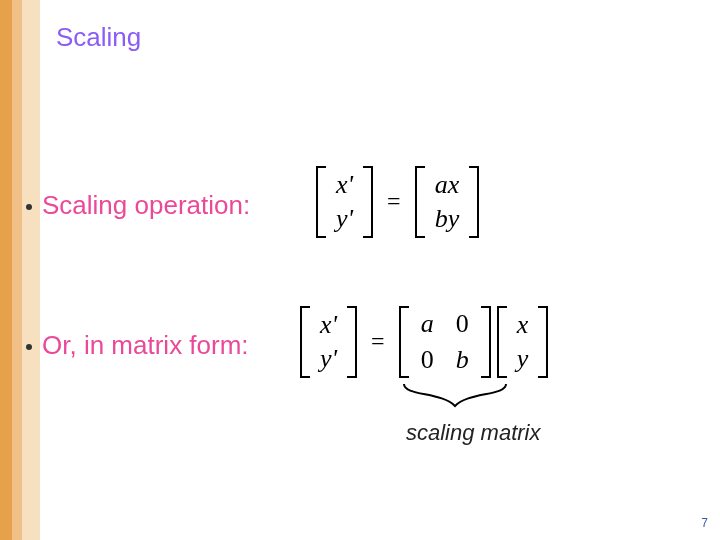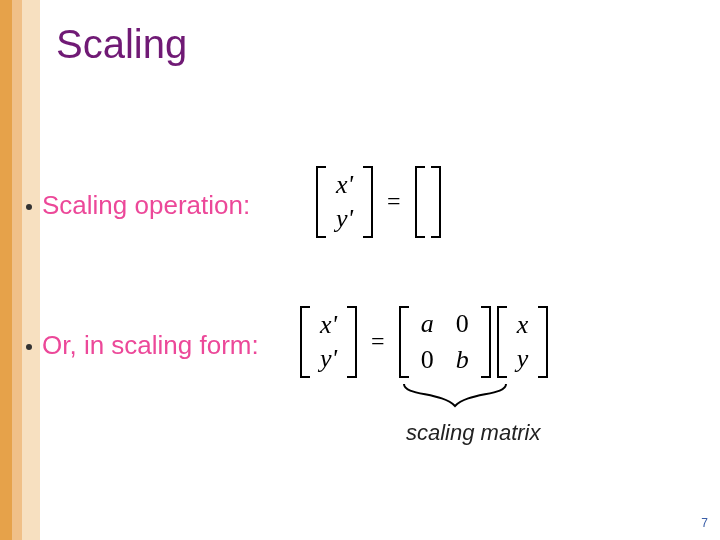--- a/index.html
+++ b/index.html
@@ -14,22 +14,22 @@
     left: 0; top: 0;
     width: 40px; height: 540px;
     background: linear-gradient(to right,
       #e6a24a 0%, #e6a24a 30%,
       #f0c088 30%, #f0c088 55%,
       #f7e0c0 55%, #f7e0c0 100%);
   }
   .slide-title {
     position: absolute;
     left: 56px; top: 22px;
-    font-size: 40px;
-    color: #701a75;
+    font-size: 26px;
+    color: #8b5cf6;
     font-weight: 400;
   }
   .bullet-row {
     position: absolute;
     display: flex;
     align-items: center;
     gap: 10px;
   }
   .bullet-dot {
     width: 6px; height: 6px;
@@ -123,26 +123,30 @@
 
 <div class="eq eq1">
   <span class="bracket l"></span>
   <span class="col">
     <span>x'</span>
     <span>y'</span>
   </span>
   <span class="bracket r"></span>
   <span class="eq-sign">=</span>
   <span class="bracket l"></span>
+  <span class="col">
+    <span>ax</span>
+    <span>by</span>
+  </span>
   <span class="bracket r"></span>
 </div>
 
 <div class="bullet-row row2">
   <div class="bullet-dot"></div>
-  <div class="bullet-text">Or, in scaling form:</div>
+  <div class="bullet-text">Or, in matrix form:</div>
 </div>
 
 <div class="eq eq2">
   <span class="bracket l"></span>
   <span class="col">
     <span>x'</span>
     <span>y'</span>
   </span>
   <span class="bracket r"></span>
   <span class="eq-sign">=</span>

